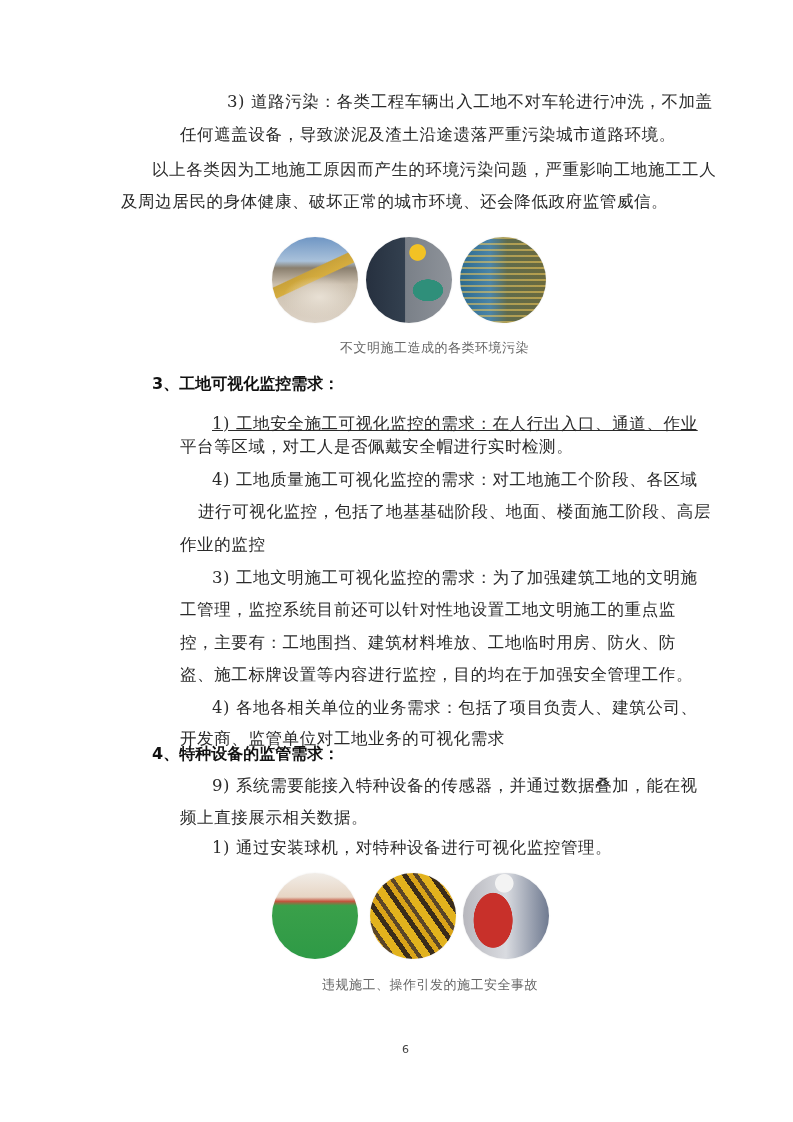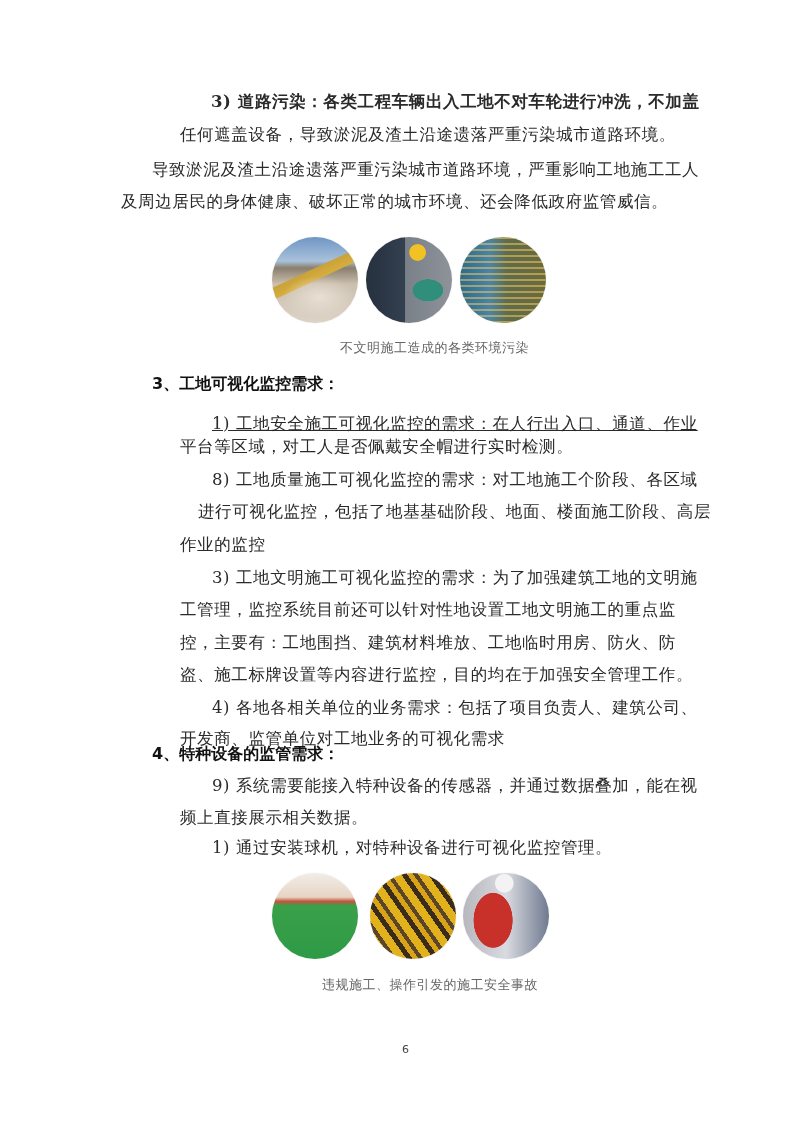--- a/index.html
+++ b/index.html
@@ -27,39 +27,39 @@
   .img-yellow-steel { background:
       repeating-linear-gradient(55deg, #e2b21d 0 8px, #3a2c1a 8px 13px, #d9a318 13px 18px, #5a4528 18px 22px); }
   .img-red-worker { background:
       radial-gradient(ellipse 32% 45% at 35% 55%, #c8302a 0 70%, transparent 72%),
       radial-gradient(circle at 48% 12%, #f3f3f3 0 10%, transparent 11%),
       linear-gradient(to right, #b7b7bd 0%, #d9dbe0 50%, #6f7a90 100%); }
 </style>
 </head>
 <body>
 
-<div class="line" style="left:211px; top:92px;font-weight:bold;">3) 道路污染：各类工程车辆出入工地不对车轮进行冲洗，不加盖</div>
+<div class="line" style="left:227px; top:92px;">3) 道路污染：各类工程车辆出入工地不对车轮进行冲洗，不加盖</div>
 <div class="line" style="left:180px; top:125px;">任何遮盖设备，导致淤泥及渣土沿途遗落严重污染城市道路环境。</div>
 
-<div class="line" style="left:152px; top:160px;">导致淤泥及渣土沿途遗落严重污染城市道路环境，严重影响工地施工工人</div>
+<div class="line" style="left:152px; top:160px;">以上各类因为工地施工原因而产生的环境污染问题，严重影响工地施工工人</div>
 <div class="line" style="left:121px; top:192px;">及周边居民的身体健康、破坏正常的城市环境、还会降低政府监管威信。</div>
 
 <div>
   <div class="circle img-excavator" style="left:272px; top:237px;"></div>
   <div class="circle img-worker" style="left:366px; top:237px;"></div>
   <div class="circle img-night-build" style="left:460px; top:237px;"></div>
   <div class="caption" style="left:340px; top:339px;">不文明施工造成的各类环境污染</div>
 </div>
 
 <div class="heading" style="left:152px; top:374px;text-align:right;">3、工地可视化监控需求：</div>
 
 <div class="line" style="left:212px; top:414px;text-decoration:underline;">1) 工地安全施工可视化监控的需求：在人行出入口、通道、作业</div>
 <div class="line" style="left:180px; top:437px;">平台等区域，对工人是否佩戴安全帽进行实时检测。</div>
 
-<div class="line" style="left:212px; top:470px;">8) 工地质量施工可视化监控的需求：对工地施工个阶段、各区域</div>
+<div class="line" style="left:212px; top:470px;">4) 工地质量施工可视化监控的需求：对工地施工个阶段、各区域</div>
 <div class="line" style="left:198px; top:502px;">进行可视化监控，包括了地基基础阶段、地面、楼面施工阶段、高层</div>
 <div class="line" style="left:180px; top:535px;">作业的监控</div>
 
 <div class="line" style="left:212px; top:568px;">3) 工地文明施工可视化监控的需求：为了加强建筑工地的文明施</div>
 <div class="line" style="left:180px; top:600px;">工管理，监控系统目前还可以针对性地设置工地文明施工的重点监</div>
 <div class="line" style="left:180px; top:633px;">控，主要有：工地围挡、建筑材料堆放、工地临时用房、防火、防</div>
 <div class="line" style="left:180px; top:665px;">盗、施工标牌设置等内容进行监控，目的均在于加强安全管理工作。</div>
 
 <div class="line" style="left:212px; top:698px;">4) 各地各相关单位的业务需求：包括了项目负责人、建筑公司、</div>
 <div class="line" style="left:180px; top:730px;font-family:Liberation Mono, monospace;">开发商、监管单位对工地业务的可视化需求</div>

